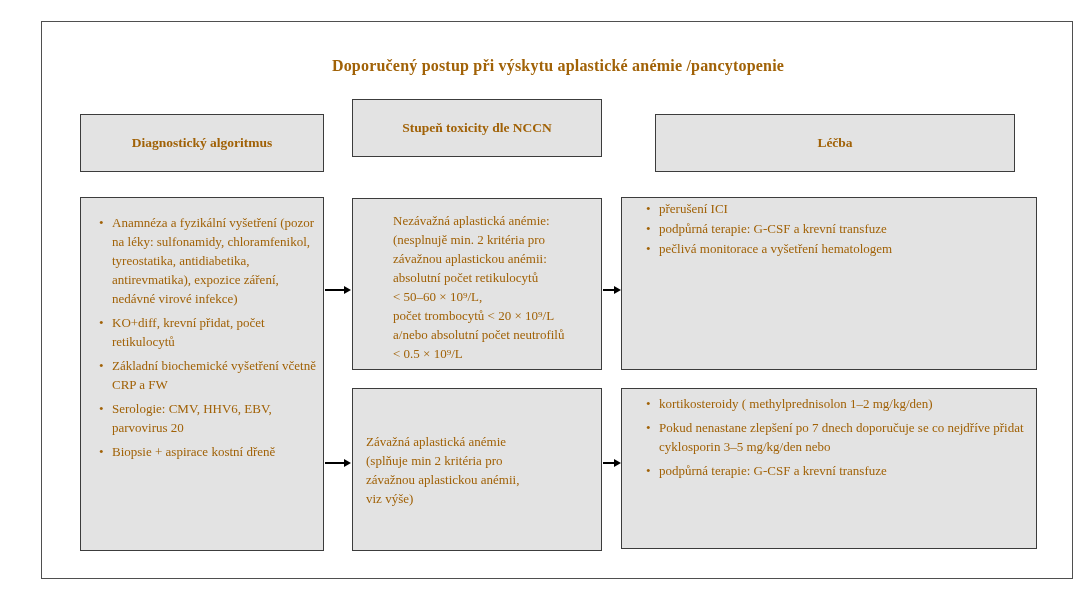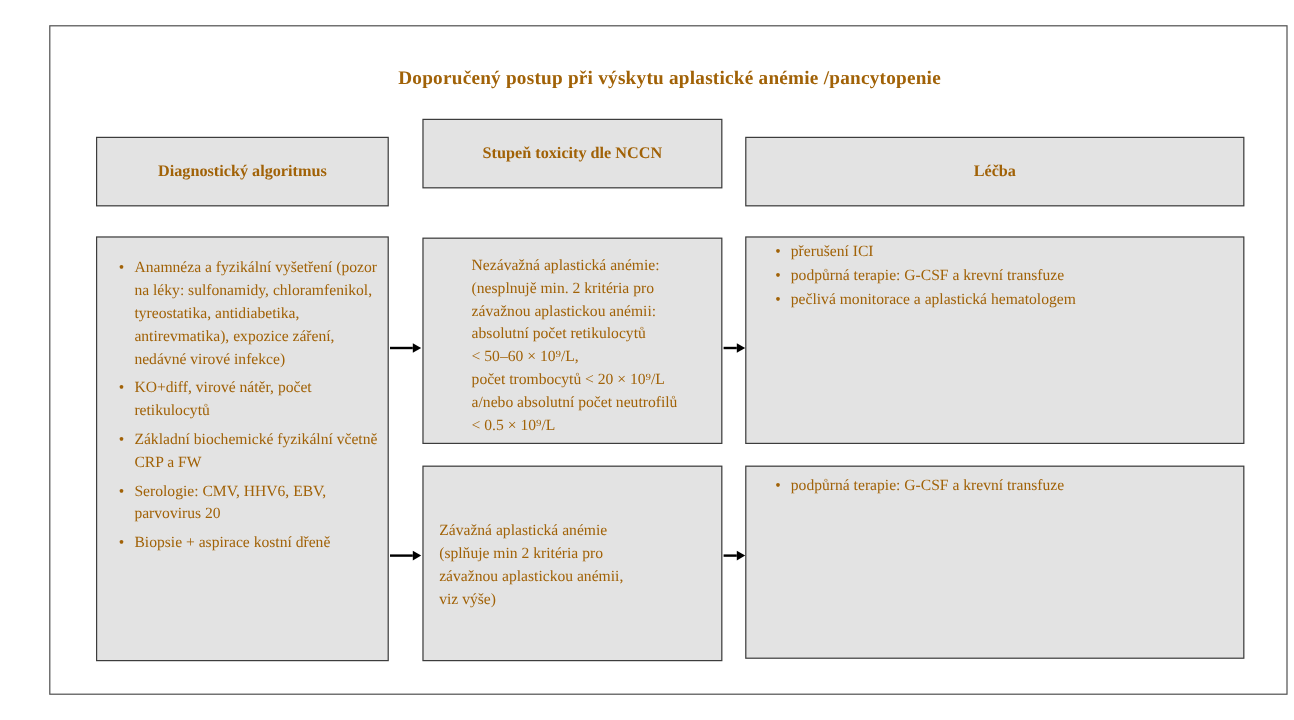--- a/index.html
+++ b/index.html
@@ -74,21 +74,21 @@
     top: 50%;
     transform: translateY(-50%);
     width: 0; height: 0;
     border-left: 7px solid #000000;
     border-top: 4px solid transparent;
     border-bottom: 4px solid transparent;
   }
   
   .hdr-diag   { left: 61px;  top: 114px; width: 244px; height: 58px; }
   .hdr-tox    { left: 333px; top: 99px; width: 250px; height: 58px; }
-  .hdr-treat  { left: 602px; top: 114px; width: 416px; height: 58px; }
+  .hdr-treat  { left: 636px; top: 114px; width: 360px; height: 58px; }
   .box-diag   { left: 61px;  top: 197px; width: 244px; height: 354px; }
   .box-midtop { left: 333px; top: 198px; width: 250px; height: 172px; padding-left: 40px; }
   .box-midbot { left: 333px; top: 388px; width: 250px; height: 163px; }
   .box-rtop   { left: 602px; top: 197px; width: 416px; height: 173px; }
   .box-rbot   { left: 602px; top: 388px; width: 416px; height: 161px; }
   .arrow-1 { left: 306px; top: 289px; width: 19px; }
   .arrow-2 { left: 584px; top: 289px; width: 11px; }
   .arrow-3 { left: 306px; top: 462px; width: 19px; }
   .arrow-4 { left: 584px; top: 462px; width: 11px; }
 </style>
@@ -107,22 +107,22 @@
   <div class="box hdr hdr-tox">
     <span>Stupeň toxicity dle NCCN</span>
   </div>
   <div class="box hdr hdr-treat">
     <span>Léčba</span>
   </div>
 
   <div class="box content diag box-diag">
     <ul class="bullets">
       <li>Anamnéza a fyzikální vyšetření (pozor na léky: sulfonamidy, chloramfenikol, tyreostatika, antidiabetika, antirevmatika), expozice záření, nedávné virové infekce)</li>
-      <li>KO+diff, virové nátěr, počet retikulocytů</li>
-      <li>Základní biochemické fyzikální včetně CRP a FW</li>
+      <li>KO+diff, krevní přidat, počet retikulocytů</li>
+      <li>Základní biochemické vyšetření včetně CRP a FW</li>
       <li>Serologie: CMV, HHV6, EBV, parvovirus 20</li>
       <li>Biopsie + aspirace kostní dřeně</li>
     </ul>
   </div>
 
   <div class="box content midtop box-midtop">
     <div class="pre">Nezávažná aplastická anémie:
 (nesplnujě min. 2 kritéria pro
 závažnou aplastickou anémii:
 absolutní počet retikulocytů
@@ -136,26 +136,28 @@
     <div class="pre">Závažná aplastická anémie
 (splňuje min 2 kritéria pro
 závažnou aplastickou anémii,
 viz výše)</div>
   </div>
 
   <div class="box content vcenter righttop box-rtop">
     <ul class="bullets">
       <li>přerušení ICI</li>
       <li>podpůrná terapie: G-CSF a krevní transfuze</li>
-      <li>pečlivá monitorace a aplastická hematologem</li>
+      <li>pečlivá monitorace a vyšetření hematologem</li>
     </ul>
   </div>
 
   <div class="box content vcenter rightbottom box-rbot">
     <ul class="bullets">
+      <li>kortikosteroidy ( methylprednisolon 1–2 mg/kg/den)</li>
+      <li>Pokud nenastane zlepšení po 7 dnech  doporučuje se co nejdříve přidat cyklosporin 3–5 mg/kg/den nebo</li>
       <li>podpůrná terapie: G-CSF a krevní transfuze</li>
     </ul>
   </div>
 
   <div class="arrow arrow-1"></div>
   <div class="arrow arrow-2"></div>
   <div class="arrow arrow-3"></div>
   <div class="arrow arrow-4"></div>
 
 </div>

